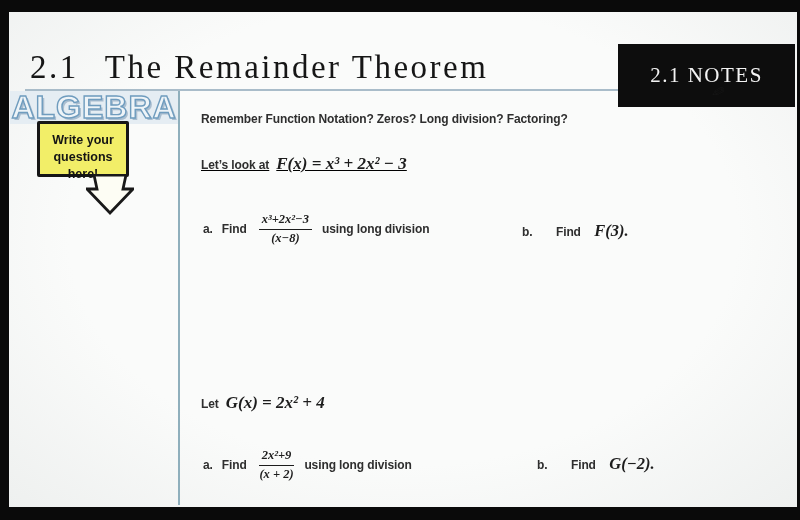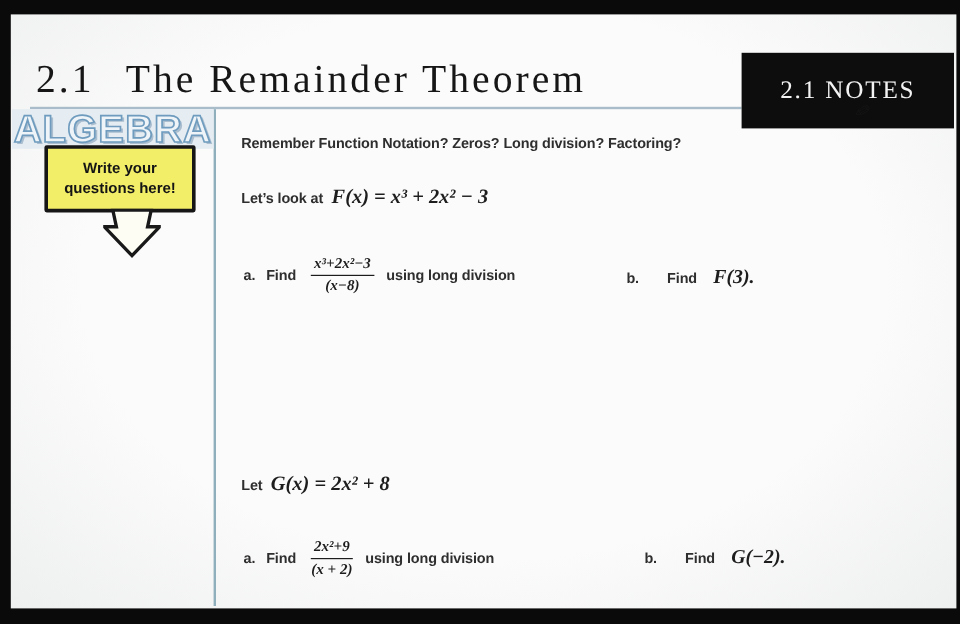--- a/index.html
+++ b/index.html
@@ -29,21 +29,21 @@
 
   
   .v-divider { left:178px; top:91px; width:2px; height:414px; background:#8fafbc; }
   .brand {
     left:10px; top:91px; width:168px; height:33px; line-height:33px; background:#e5edf3;
     text-align:center; font-weight:bold; font-size:32px; letter-spacing:1px;
     color:#eef4f8; -webkit-text-stroke:1.4px #6f9cbe;
     text-shadow:2px 2px 0 rgba(122,152,178,.55);
   }
   .callout {
-    left:37px; top:121px; width:126px; height:56px; box-sizing:border-box;
+    left:37px; top:121px; width:92px; height:56px; box-sizing:border-box;
     background:#f2ee68; border:3px solid #161616; border-radius:2px;
     text-align:center; font-size:12.5px; font-weight:bold; color:#141414;
     line-height:17px; padding-top:8px;
   }
   .callout-arrow { left:86px; top:174px; }
 
   
   .sans { font-size:12px; font-weight:600; color:#2e2e2e; letter-spacing:-0.1px; }
   .math { font-family:"Liberation Serif", serif; font-style:italic; font-weight:600; color:#1d1d1d; }
   .m17 { font-size:17px; } .m16 { font-size:16.5px; }
@@ -81,42 +81,42 @@
     <div class="callout abs" style="left:28px; top:109px;">
       <div>Write your</div>
       <div>questions here!</div>
     </div>
     <svg class="callout-arrow abs" style="left:77px; top:162px;" width="48" height="42" viewBox="0 0 48 42">
       <path d="M8 1 L11 15 L1 15 L24 39 L47 15 L37 15 L40 1 Z" fill="#fdfdf4" stroke="#191919" stroke-width="2.8" stroke-linejoin="miter"></path>
     </svg>
 
     <div class="sans abs" style="left:192px; top:100px;">Remember Function Notation? Zeros? Long division? Factoring?</div>
 
-    <div class="abs" style="left:192px; top:142px;">
+    <div class="abs" style="left:192px; top:142px;text-decoration:underline;">
       <span class="sans lead">Let’s look at</span><span class="math m17">F(x) = x³ + 2x² − 3</span>
     </div>
 
     <div class="row abs" style="left:194px; top:194px;">
       <span class="sans">a.</span>
       <span class="sans verb">Find</span>
       <span class="frac math">
         <span class="num">x³+2x²−3</span>
         <span class="den">(x−8)</span>
       </span>
       <span class="sans suffix">using long division</span>
     </div>
 
     <div class="brow abs" style="left:513px; top:209px;">
       <span class="sans">b.</span>
       <span class="sans verb">Find</span>
       <span class="math m16">F(3).</span>
     </div>
 
     <div class="abs" style="left:192px; top:381px;">
-      <span class="sans lead">Let</span><span class="math m17">G(x) = 2x² + 8</span>
+      <span class="sans lead">Let</span><span class="math m17">G(x) = 2x² + 4</span>
     </div>
 
     <div class="row abs" style="left:194px; top:430px;">
       <span class="sans">a.</span>
       <span class="sans verb">Find</span>
       <span class="frac math">
         <span class="num">2x²+9</span>
         <span class="den">(x + 2)</span>
       </span>
       <span class="sans suffix">using long division</span>

